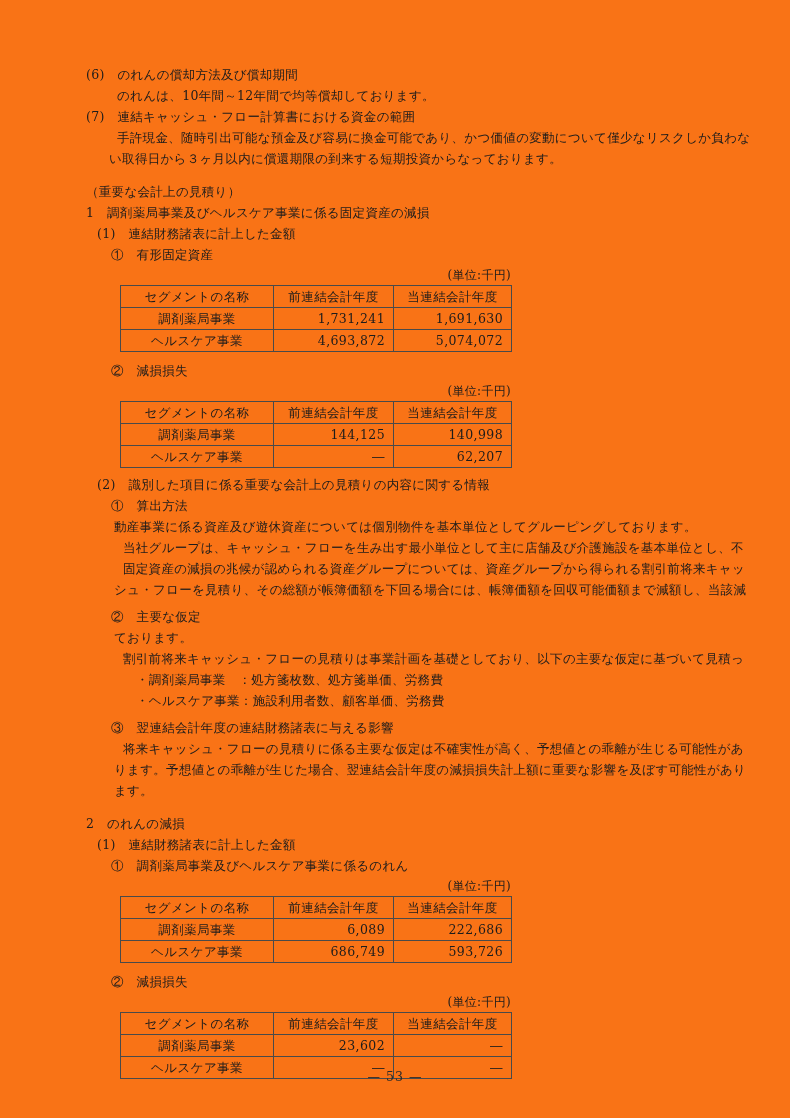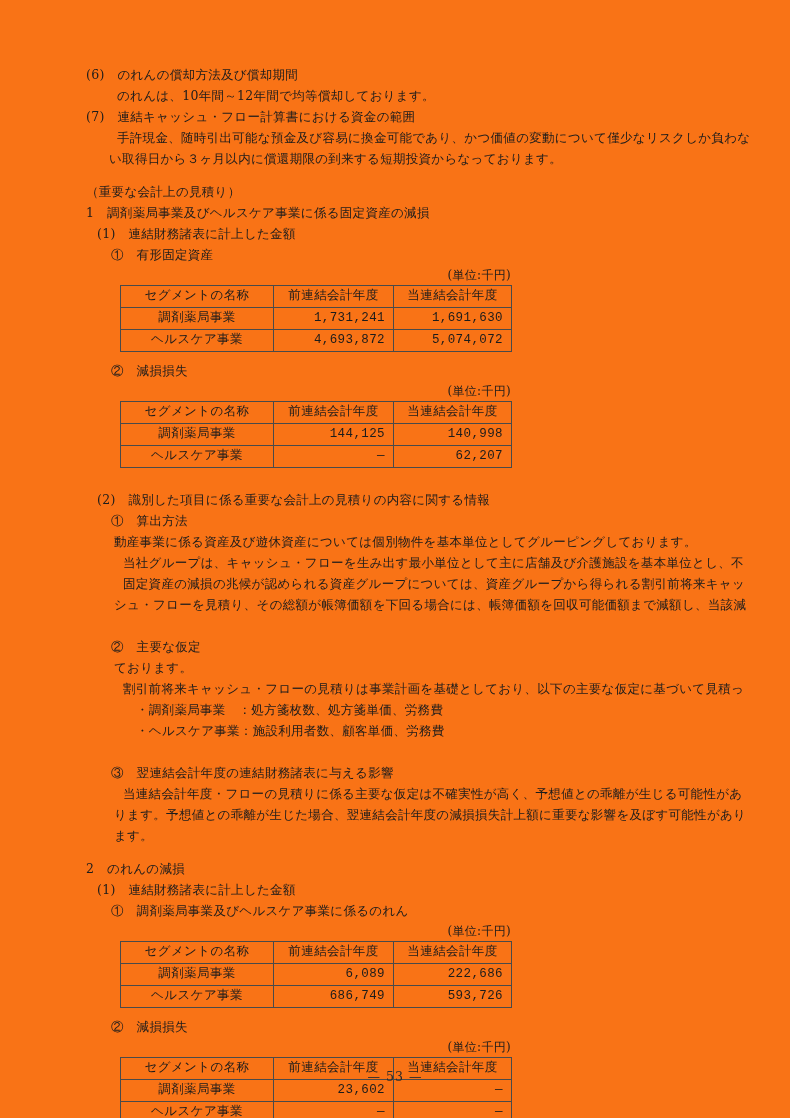--- a/index.html
+++ b/index.html
@@ -21,21 +21,21 @@
   
   .ind0{margin-left:0;}      
   .ind1{margin-left:11px;}   
   .ind2{margin-left:25px;}   
   .indBody{margin-left:31px;}
   .indWrap2{margin-left:23px;}
   .indP{margin-left:37px;}   
   .indW{margin-left:28px;}   
   .indB{margin-left:50px;}
   .mt8{margin-top:8px;}
-  .mt10{margin-top:21px;}
+  .mt10{margin-top:6px;}
   .mt12{margin-top:12px;}
   .unit-row{
     margin-left:34px;width:391px;
     text-align:right;
     font-size:12px;line-height:15px;
     margin-top:3px;margin-bottom:2px;
     letter-spacing:0.3px;
   }
   table.fin{
     margin-left:34px;
@@ -48,21 +48,20 @@
   table.fin col.c3{width:118px;}
   table.fin th, table.fin td{
     border:1px solid #4a4a4a;
     font-size:12.5px;
     font-weight:normal;
     height:21px;
     line-height:21px;
     padding:0 8px;
     letter-spacing:0.4px;
     overflow:hidden;
-    font-family:Liberation Mono, monospace;
   }
   table.fin th{text-align:center;}
   td.name{text-align:center;}
   td.num{text-align:right;}
   .footer{
     position:absolute;
     left:0;right:0;bottom:34px;
     text-align:center;
     font-size:12.5px;
     letter-spacing:1px;
@@ -146,21 +145,21 @@
     <div class="ln indP">固定資産の減損の兆候が認められる資産グループについては、資産グループから得られる割引前将来キャッ</div>
     <div class="ln indW">シュ・フローを見積り、その総額が帳簿価額を下回る場合には、帳簿価額を回収可能価額まで減額し、当該減</div>
 
     <div class="ln ind2 mt10">②　主要な仮定</div>
     <div class="ln indW">ております。</div>
     <div class="ln indP">割引前将来キャッシュ・フローの見積りは事業計画を基礎としており、以下の主要な仮定に基づいて見積っ</div>
     <div class="ln indB">・調剤薬局事業　：処方箋枚数、処方箋単価、労務費</div>
     <div class="ln indB">・ヘルスケア事業：施設利用者数、顧客単価、労務費</div>
 
     <div class="ln ind2 mt10">③　翌連結会計年度の連結財務諸表に与える影響</div>
-    <div class="ln indP">当連結会計年度・フローの見積りに係る主要な仮定は不確実性が高く、予想値との乖離が生じる可能性があ</div>
+    <div class="ln indP">将来キャッシュ・フローの見積りに係る主要な仮定は不確実性が高く、予想値との乖離が生じる可能性があ</div>
     <div class="ln indW">ります。予想値との乖離が生じた場合、翌連結会計年度の減損損失計上額に重要な影響を及ぼす可能性があり</div>
     <div class="ln indW">ます。</div>
 
     <div class="ln ind0 mt12">2　のれんの減損</div>
     <div class="ln ind1">(1)　連結財務諸表に計上した金額</div>
     <div class="ln ind2">①　調剤薬局事業及びヘルスケア事業に係るのれん</div>
 
     <div class="unit-row">(単位:千円)</div>
     <table class="fin">
       <colgroup>

